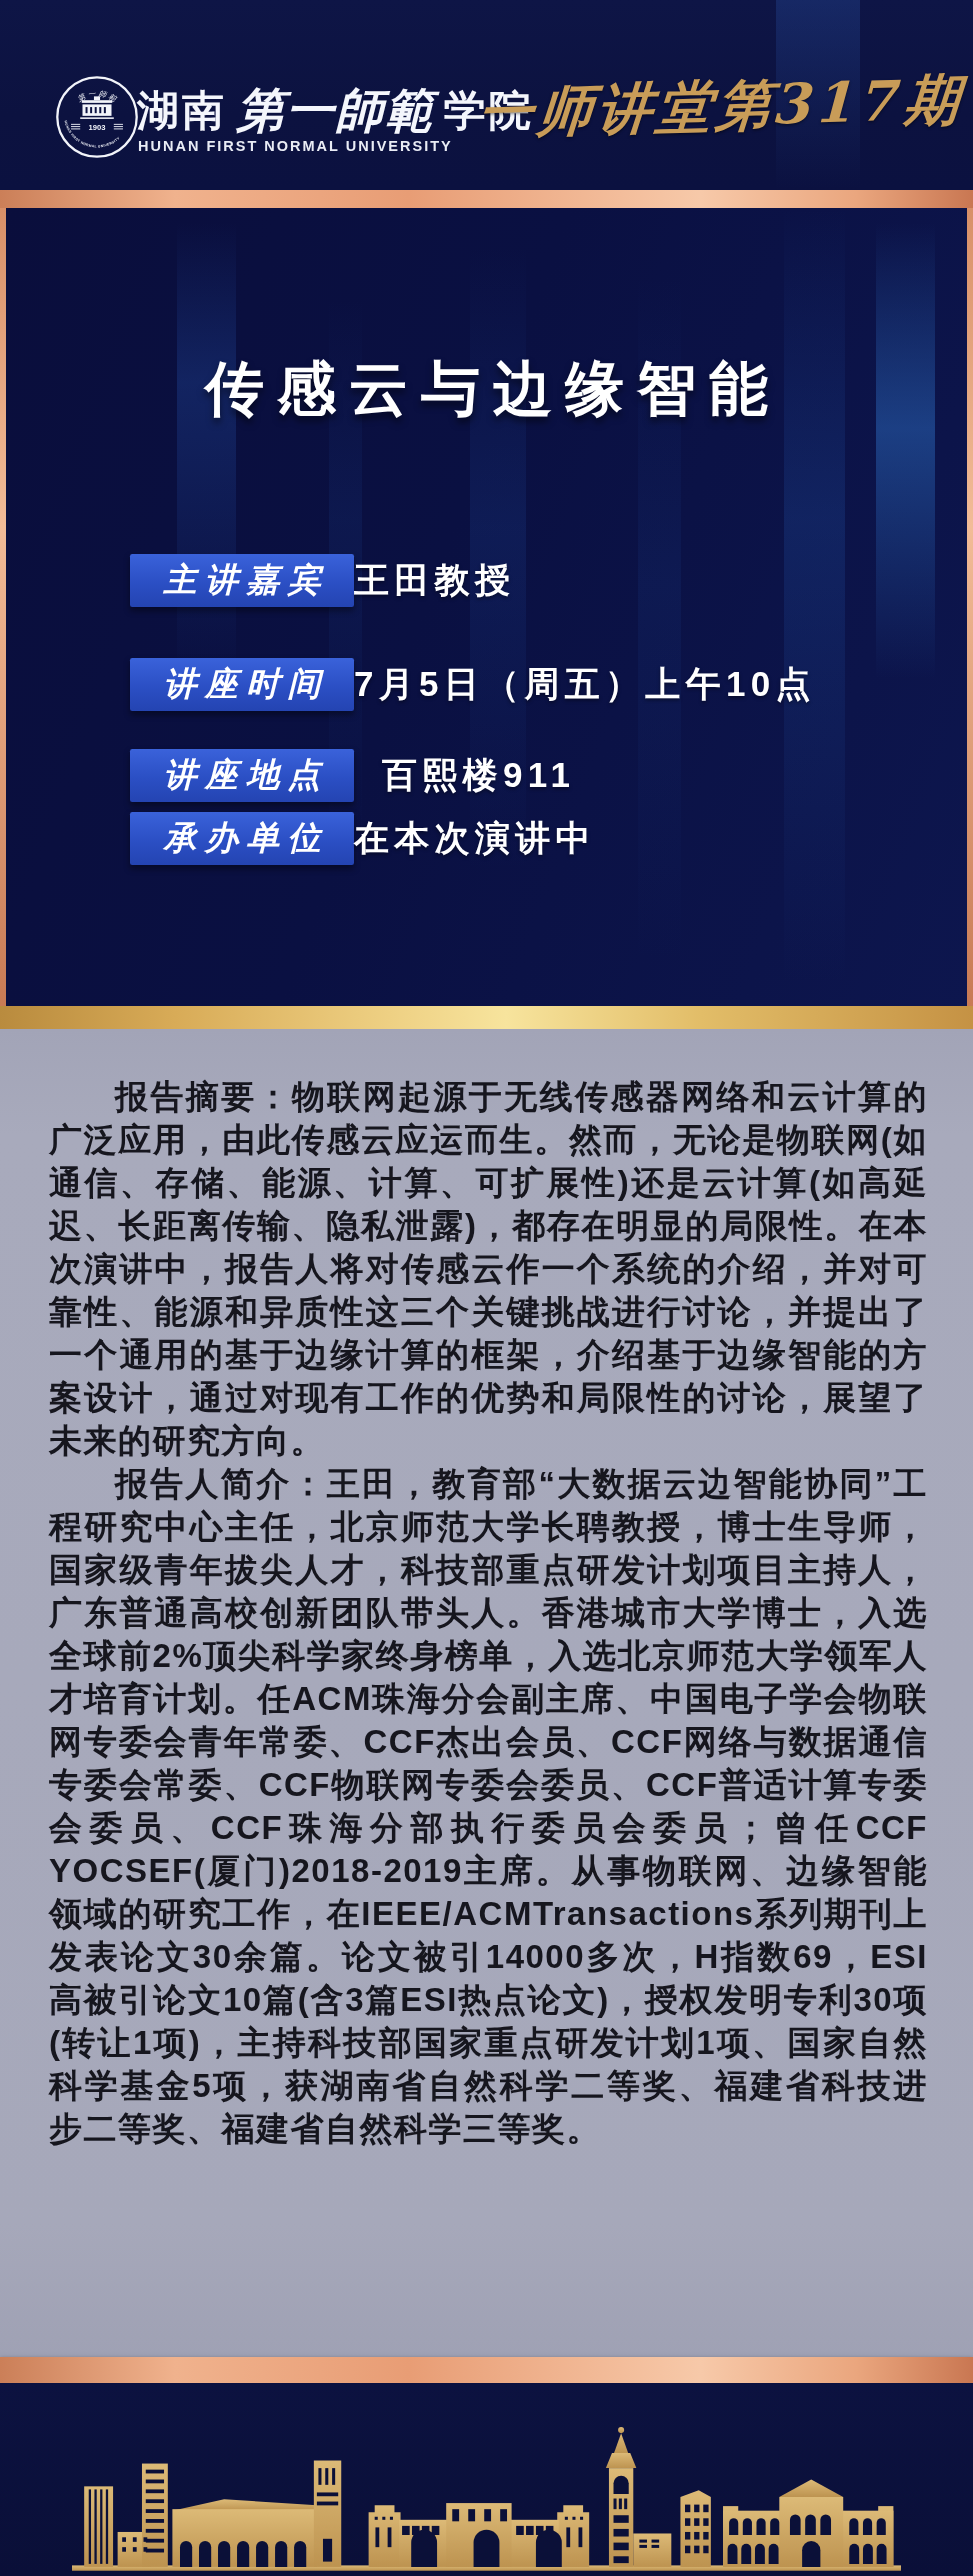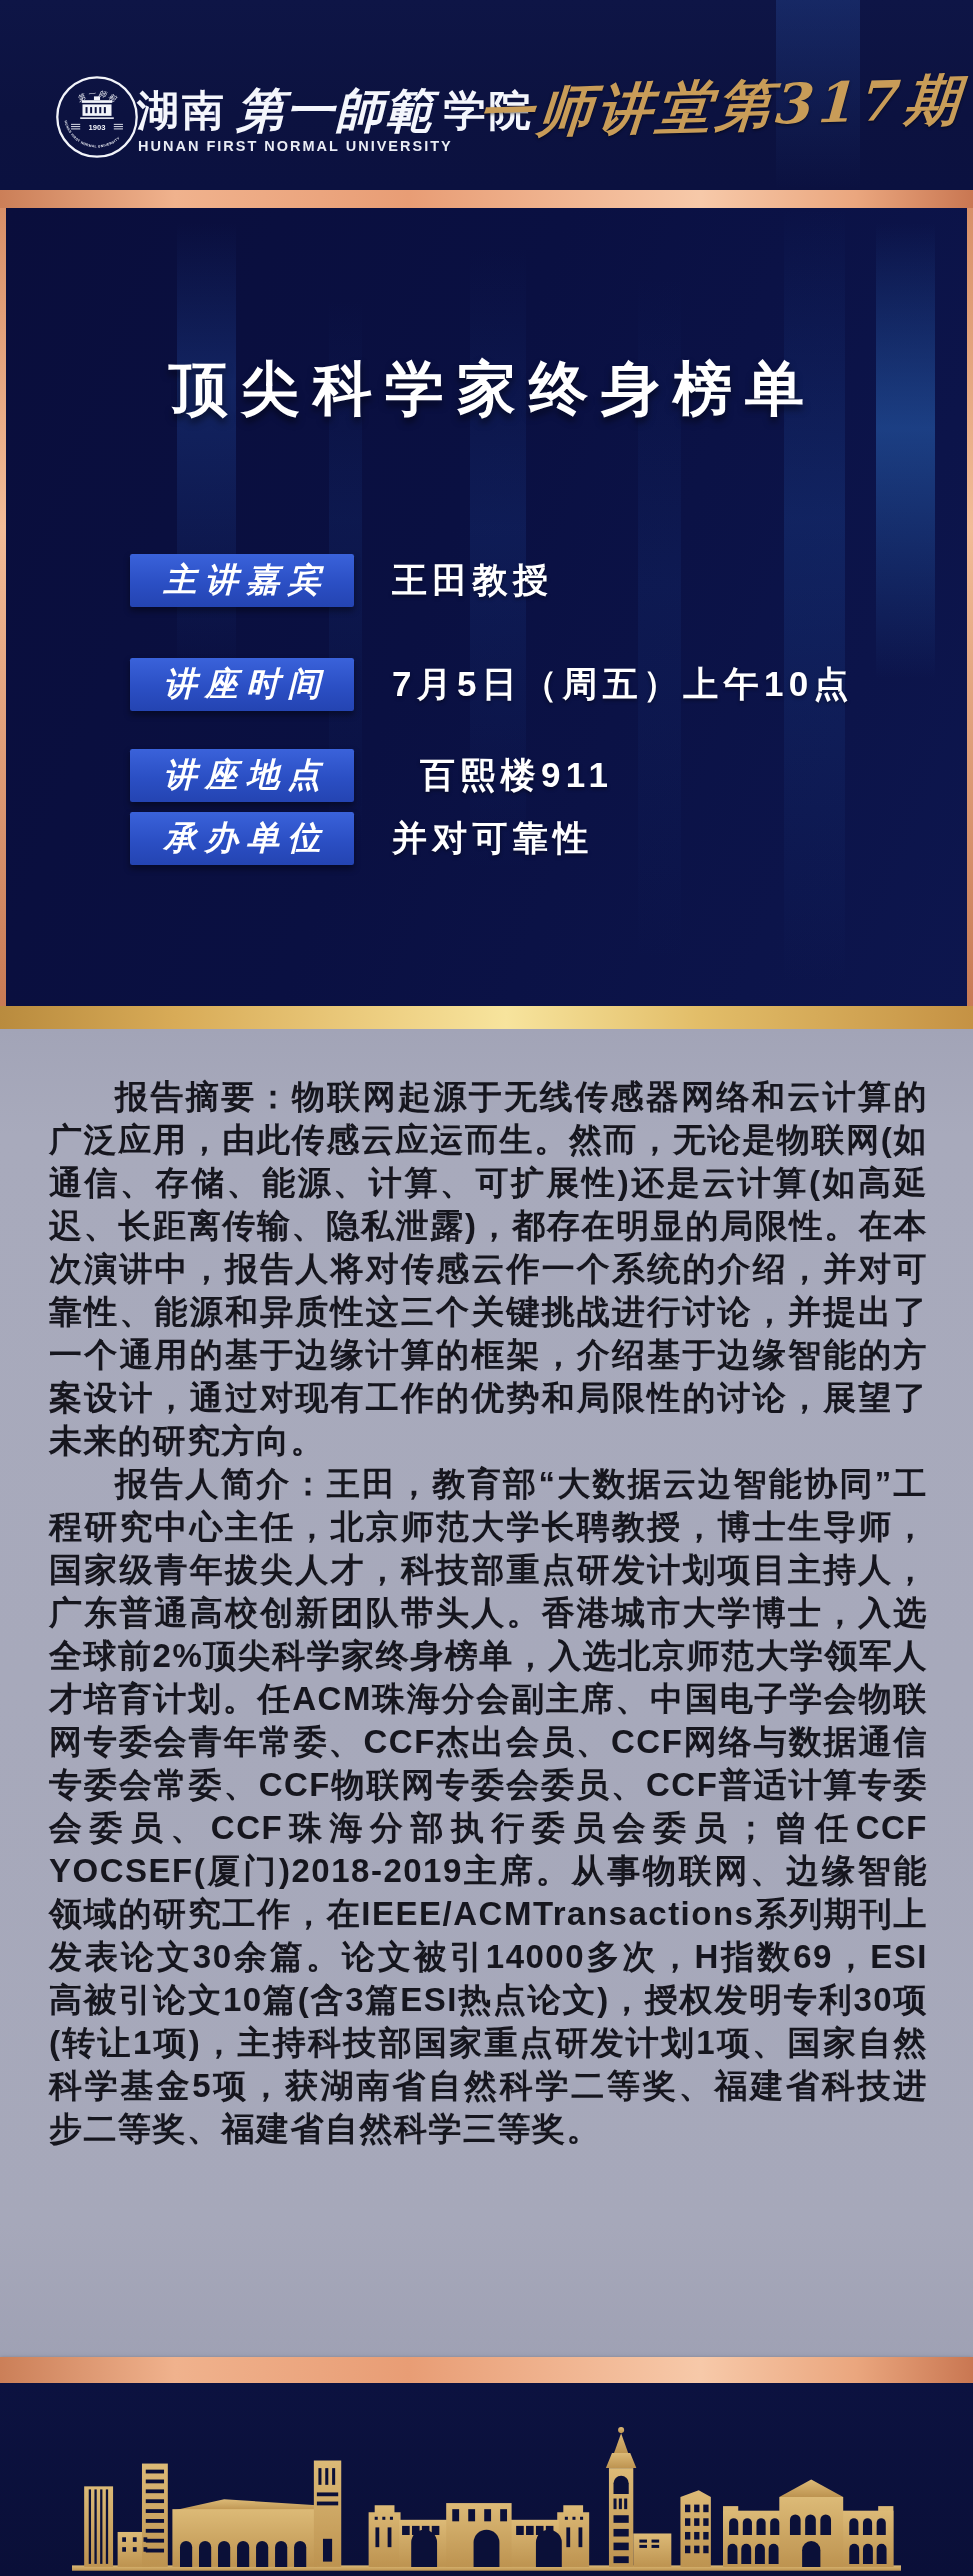--- a/index.html
+++ b/index.html
@@ -61,21 +61,21 @@
   .info-rows{position:absolute;inset:0;}
   .info-row{position:absolute;left:90px;display:flex;align-items:center;padding-left:40px;}
   .info-row.r0{top:346px;} .info-row.r1{top:450px;}
   .info-row.r2{top:541px;gap:28px;} .info-row.r3{top:604px;align-items:center;}
   .badge{width:224px;height:53px;flex:0 0 auto;border-radius:2.3px;
     background:linear-gradient(180deg,#3a62da 0%,#2b4fc4 55%,#2444b2 100%);
     box-shadow:0 3.8px 6.8px rgba(0,0,0,.4);
     display:flex;align-items:center;justify-content:center;
     color:#fff;font-size:33px;font-weight:bold;font-style:italic;
     letter-spacing:8.4px;text-indent:8.4px;white-space:nowrap;}
-  .info-value{margin-left:38px;color:#fff;font-size:35px;font-weight:bold;
+  .info-value{color:#fff;font-size:35px;font-weight:bold;
     letter-spacing:5.3px;white-space:nowrap;text-shadow:0 2.3px 3.8px rgba(0,0,0,.4);}
   
   .content{width:100%;height:1328px;box-sizing:border-box;
     background:linear-gradient(180deg,#a2a4b7 0%,#a8aabc 8%,#a6a8ba 90%,#9fa1b4 100%);
     padding:46px 45px 0 49px;}
   .content p{margin:0;color:#16161e;font-size:33px;line-height:43px;
     font-weight:bold;letter-spacing:1.5px;text-align:justify;text-indent:2em;}
   
   .footer{position:relative;width:100%;height:193px;
     background:linear-gradient(180deg,#0c1240 0%,#0a0f38 100%);}
@@ -140,38 +140,38 @@
       <div class="streak s1"></div>
         <div class="streak s2"></div>
         <div class="streak s3"></div>
       <div class="streak s4"></div>
         <div class="streak s5"></div>
         <div class="streak s6"></div>
     </div>
     <div class="panel-edge left"></div>
     <div class="panel-edge right"></div>
 
-    <div class="lecture-title">顶尖科学家终身榜单</div>
+    <div class="lecture-title">传感云与边缘智能</div>
 
     <div class="info-rows">
       <div class="info-row r0">
         <div class="badge">主讲嘉宾</div>
         <div class="info-value">王田教授</div>
       </div>
       <div class="info-row r1">
         <div class="badge">讲座时间</div>
         <div class="info-value">7月5日（周五）上午10点</div>
       </div>
       <div class="info-row r2">
         <div class="badge">讲座地点</div>
         <div class="info-value">百熙楼911</div>
       </div>
       <div class="info-row r3">
         <div class="badge">承办单位</div>
-        <div class="info-value">并对可靠性</div>
+        <div class="info-value">在本次演讲中</div>
       </div>
     </div>
   </div>
 
   <div class="gold-bar"></div>
 
   <div class="content">
     <p>报告摘要：物联网起源于无线传感器网络和云计算的广泛应用，由此传感云应运而生。然而，无论是物联网(如通信、存储、能源、计算、可扩展性)还是云计算(如高延迟、长距离传输、隐私泄露)，都存在明显的局限性。在本次演讲中，报告人将对传感云作一个系统的介绍，并对可靠性、能源和异质性这三个关键挑战进行讨论，并提出了一个通用的基于边缘计算的框架，介绍基于边缘智能的方案设计，通过对现有工作的优势和局限性的讨论，展望了未来的研究方向。</p>
     <p>报告人简介：王田，教育部“大数据云边智能协同”工程研究中心主任，北京师范大学长聘教授，博士生导师，国家级青年拔尖人才，科技部重点研发计划项目主持人，广东普通高校创新团队带头人。香港城市大学博士，入选全球前2%顶尖科学家终身榜单，入选北京师范大学领军人才培育计划。任ACM珠海分会副主席、中国电子学会物联网专委会青年常委、CCF杰出会员、CCF网络与数据通信专委会常委、CCF物联网专委会委员、CCF普适计算专委会委员、CCF珠海分部执行委员会委员；曾任CCF YOCSEF(厦门)2018-2019主席。从事物联网、边缘智能领域的研究工作，在IEEE/ACMTransactions系列期刊上发表论文30余篇。论文被引14000多次，H指数69，ESI高被引论文10篇(含3篇ESI热点论文)，授权发明专利30项(转让1项)，主持科技部国家重点研发计划1项、国家自然科学基金5项，获湖南省自然科学二等奖、福建省科技进步二等奖、福建省自然科学三等奖。</p>
   </div>

